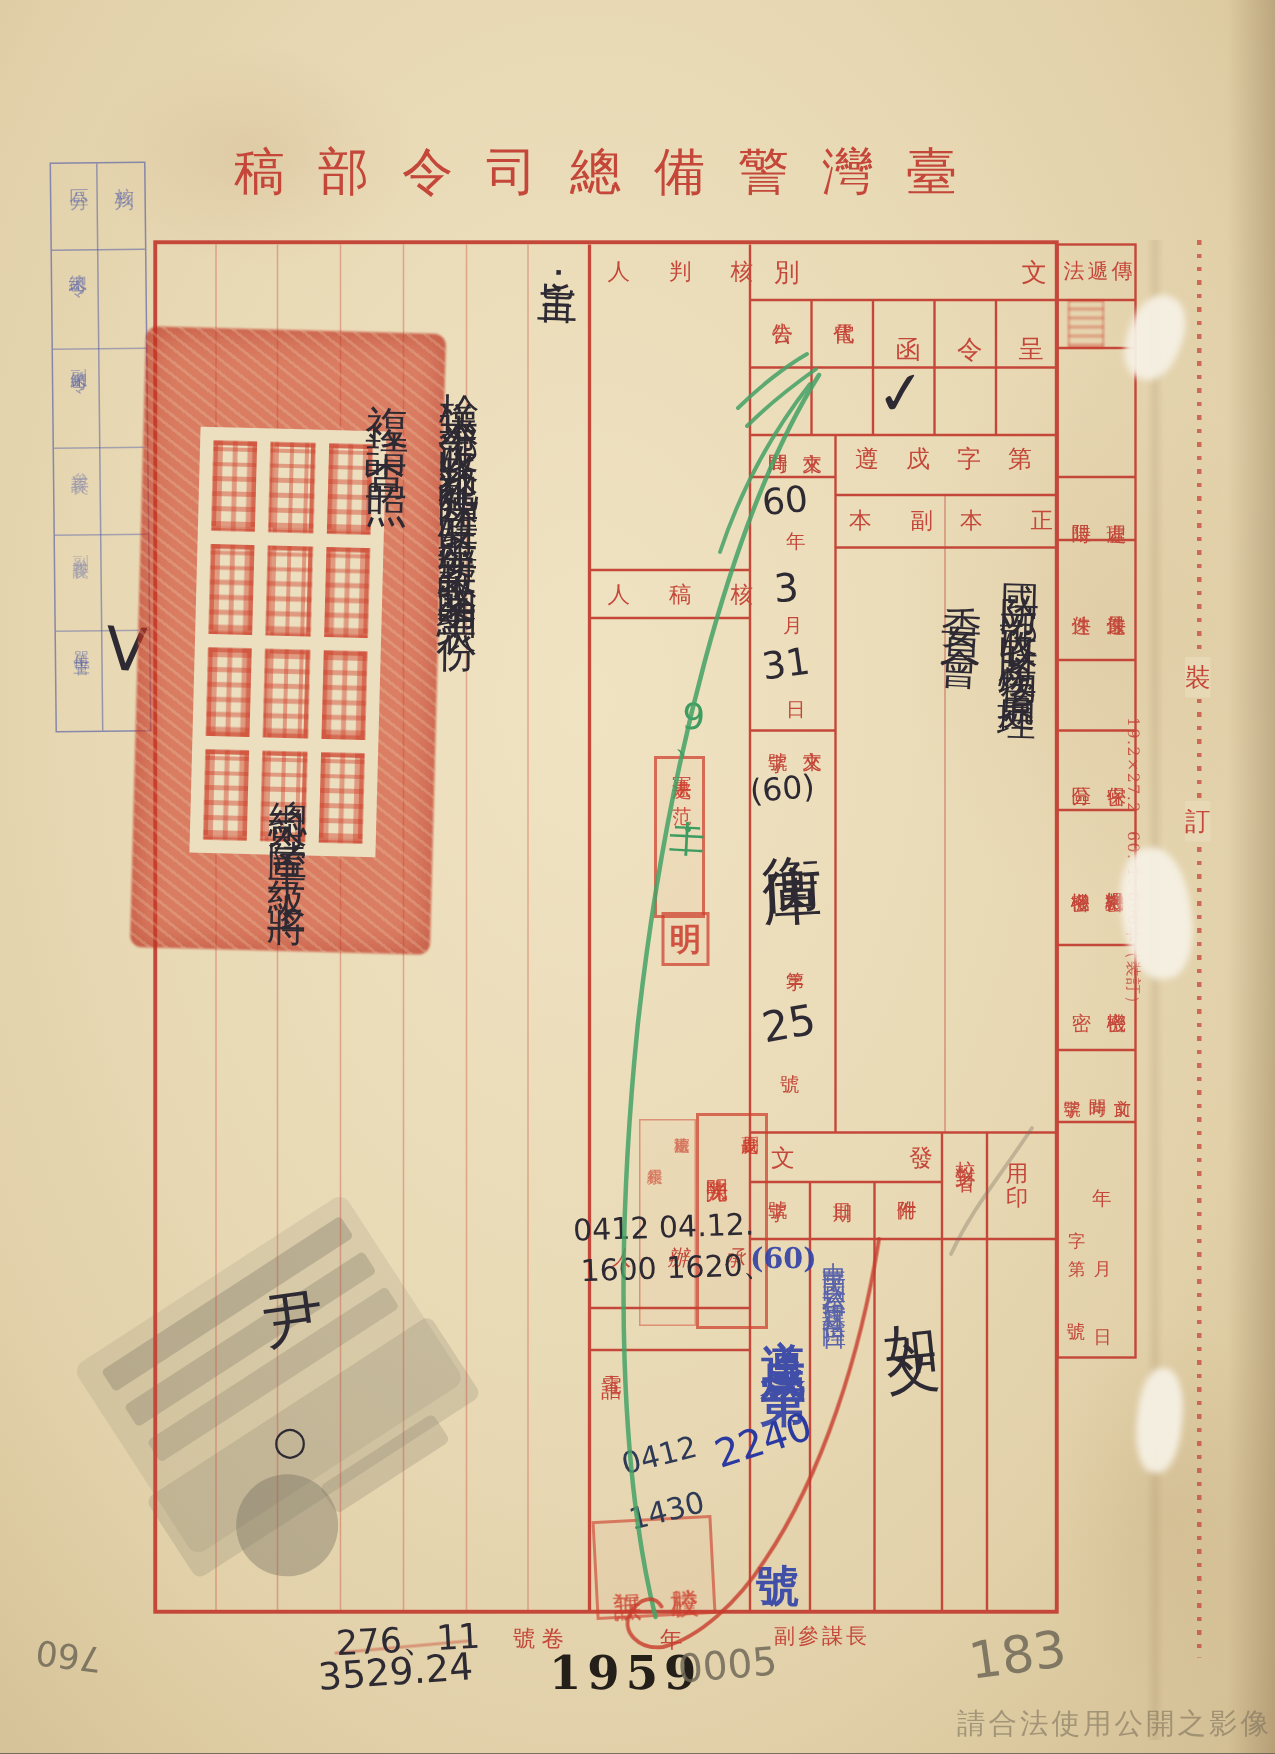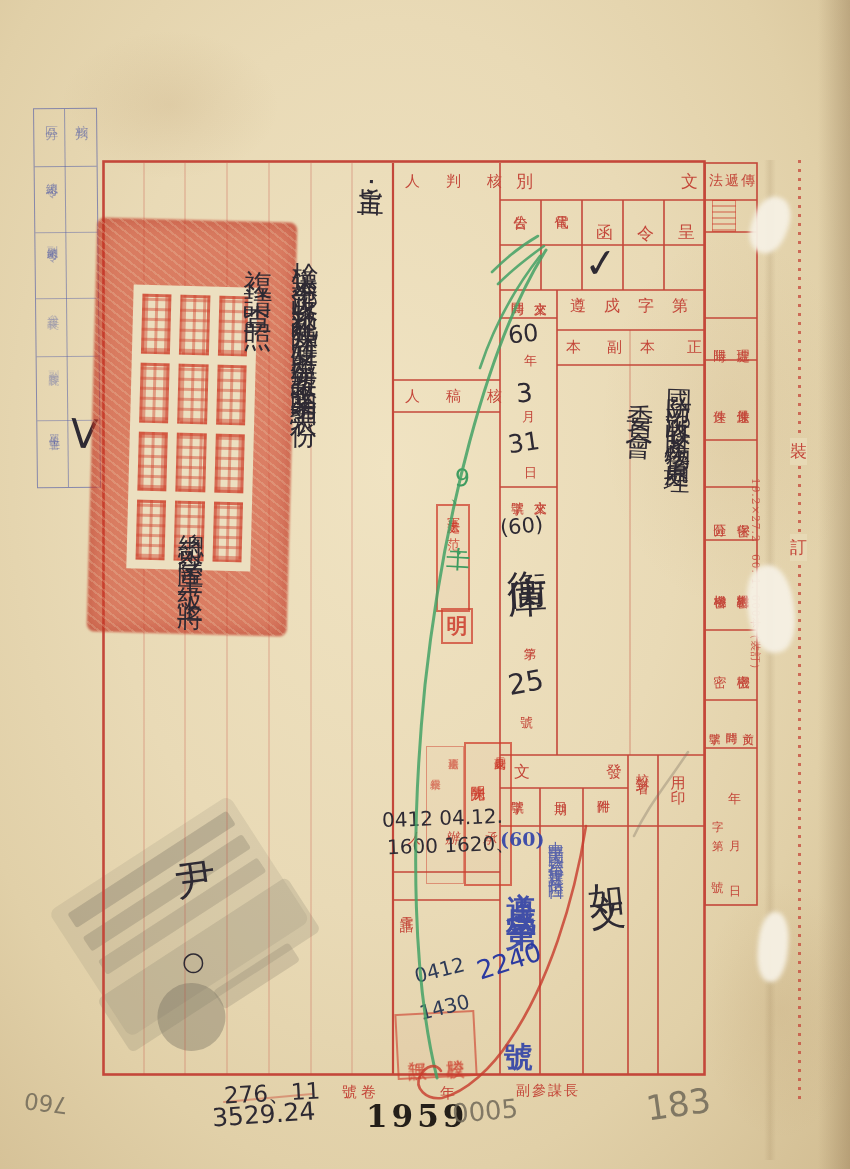--- a/index.html
+++ b/index.html
@@ -41,20 +41,21 @@
       <rect x="55" y="40" width="215" height="150" rx="8" fill="rgba(130,122,106,.16)"></rect>
       <rect x="70" y="52" width="190" height="17" rx="3" fill="rgba(120,112,96,.34)"></rect>
       <rect x="70" y="80" width="190" height="17" rx="3" fill="rgba(120,112,96,.30)"></rect>
       <rect x="70" y="108" width="190" height="17" rx="3" fill="rgba(120,112,96,.26)"></rect>
       <rect x="48" y="140" width="226" height="64" rx="6" fill="rgba(125,117,101,.22)"></rect>
       <circle cx="118" cy="206" r="34" fill="rgba(105,99,86,.38)"></circle>
       <rect x="150" y="196" width="90" height="22" rx="4" fill="rgba(120,112,96,.24)"></rect>
     </g>
   </svg>
 
+  <div class="abs rl" style="left:156px;top:92px;font-size:34px;letter-spacing:22px;white-space:nowrap;">稿部令司總備警灣臺</div>
 
   <div class="abs" style="left:35px;top:108px;width:62px;height:378px;border:1.5px solid rgba(84,94,168,.65);transform:rotate(-.6deg);">
     <div class="abs" style="left:30px;top:0;width:1px;height:378px;background:rgba(84,94,168,.55);"></div>
     <div class="abs" style="left:0;top:57px;width:62px;height:1px;background:rgba(84,94,168,.55);"></div>
     <div class="abs" style="left:0;top:123px;width:62px;height:1px;background:rgba(84,94,168,.45);"></div>
     <div class="abs" style="left:0;top:189px;width:62px;height:1px;background:rgba(84,94,168,.45);"></div>
     <div class="abs" style="left:0;top:247px;width:62px;height:1px;background:rgba(84,94,168,.45);"></div>
     <div class="abs" style="left:0;top:311px;width:62px;height:1px;background:rgba(84,94,168,.45);"></div>
     <div class="abs bluebox-label" style="left:38px;top:6px;font-size:13px;">核判</div>
     <div class="abs bluebox-label" style="left:8px;top:6px;font-size:13px;">區分</div>
@@ -295,14 +296,15 @@
   <div class="abs hw" style="left:224px;top:1078px;font-size:23px;transform:rotate(-3deg);">276、11</div>
   <div class="abs hw" style="left:212px;top:1100px;font-size:25px;transform:rotate(-4deg);">3529.24</div>
   <div class="abs pencil" style="left:452px;top:1096px;font-size:26px;transform:rotate(-5deg);">0005</div>
   <div class="abs pencil" style="left:646px;top:1084px;font-size:34px;transform:rotate(-8deg);">183</div>
   <div class="abs pencil" style="left:24px;top:1090px;font-size:23px;transform:rotate(187deg);">760</div>
 
   <div class="patch" style="left:752px;top:196px;width:36px;height:58px;transform:rotate(20deg);"></div>
   <div class="patch" style="left:748px;top:565px;width:46px;height:88px;transform:rotate(-8deg);"></div>
   <div class="patch" style="left:758px;top:912px;width:30px;height:70px;transform:rotate(5deg);"></div>
 
+  <div class="abs" style="left:638px;top:1136px;font-size:19px;letter-spacing:2px;color:rgba(125,113,92,.6);filter:blur(.4px);white-space:nowrap;">請合法使用公開之影像</div>
 
 </div>
 
 </body></html>

